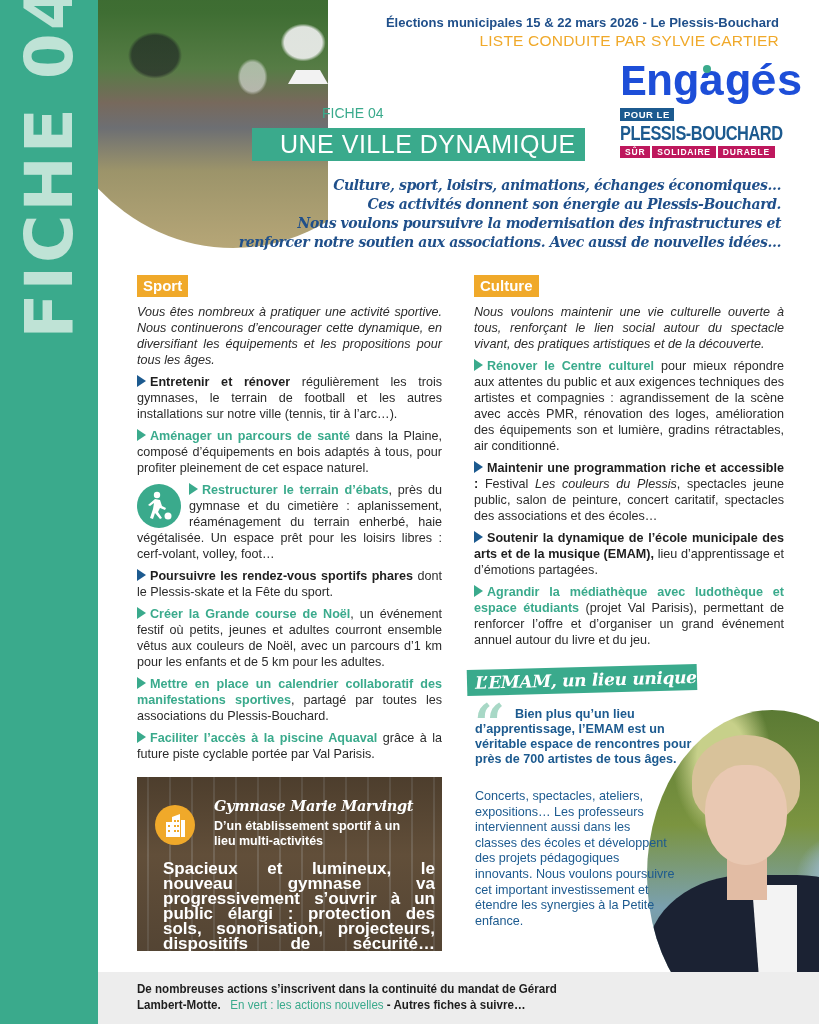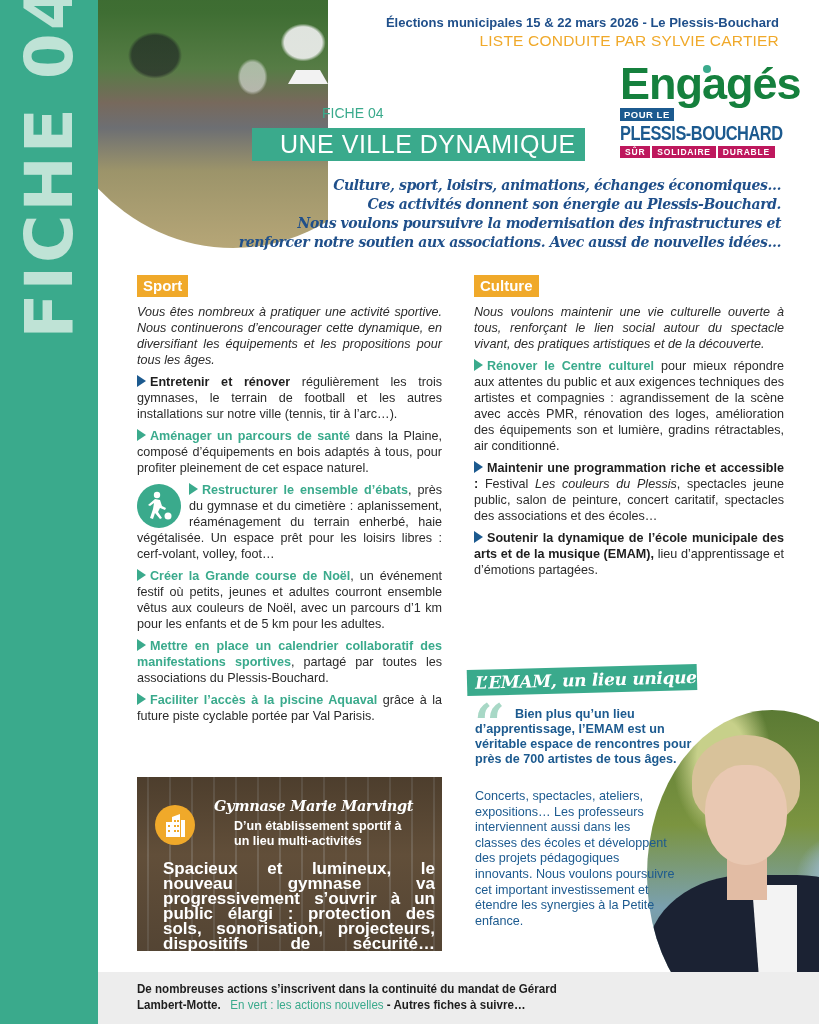--- a/index.html
+++ b/index.html
@@ -24,21 +24,21 @@
         linear-gradient(180deg, #2e5a28 0%, #3f6e33 45%, #567c45 58%, #77695c 66%, #6d6f73 72%, #9c946a 82%, #b6a677 100%);
     }
     .tent { position: absolute; left: 190px; top: 70px; width: 40px; height: 14px; background: #f2f2f2; clip-path: polygon(20% 0, 80% 0, 100% 100%, 0 100%); }
 
     
     .election { position: absolute; right: 40px; top: 15px; font-size: 13px; font-weight: bold; color: #1f4f8a; text-align: right; }
     .leader { position: absolute; right: 40px; top: 32px; font-size: 15.5px; font-weight: normal; color: #f0a92a; text-align: right; letter-spacing: 0.2px; }
 
     
     .logo { position: absolute; left: 620px; top: 64px; width: 162px; }
-    .logo-main { font-family: Liberation Sans, sans-serif; font-weight: bold; font-size: 45px; line-height: 40px; color: #15803d; letter-spacing: -1px; position: relative; }
+    .logo-main { font-family: Liberation Mono, monospace; font-weight: bold; font-size: 45px; line-height: 40px; color: #1d4ed8; letter-spacing: -1px; position: relative; }
     .logo-dot { position: absolute; left: 83px; top: 1px; width: 8px; height: 8px; border-radius: 50%; background: #3aaa8c; }
     .logo-pour { display: inline-block; background: #1c5a8f; color: #fff; font-size: 9.5px; font-weight: bold; padding: 1px 4px; margin-top: 2px; letter-spacing: 0.5px; }
     .logo-city { font-family: "Liberation Sans", sans-serif; font-weight: bold; font-size: 20px; color: #1c5a8f; letter-spacing: -0.6px; line-height: 22px; transform: scaleX(0.82); transform-origin: left; white-space: nowrap; }
     .logo-tags { display: flex; gap: 2px; margin-top: 2px; }
     .logo-tag { background: #be185d; color: #fff; font-size: 8.5px; font-weight: bold; padding: 1px 5px; letter-spacing: 0.8px; }
 
     
     .fiche-label { position: absolute; left: 322px; top: 105px; font-size: 14px; color: #3aaa8c; }
     .fiche-title { position: absolute; left: 252px; top: 128px; width: 333px; height: 33px; background: #3aaa8c; color: #fff; font-size: 25px; line-height: 33px; padding-left: 28px; letter-spacing: 0.5px; white-space: nowrap; }
 
@@ -64,21 +64,21 @@
     
     .gym { position: absolute; left: 137px; top: 777px; width: 305px; height: 174px; overflow: hidden;
       background:
         linear-gradient(180deg, rgba(60,45,30,0.78) 0%, rgba(80,60,40,0.7) 45%, rgba(70,55,40,0.8) 100%),
         repeating-linear-gradient(90deg, #8a7a62 0 10px, #c8c8c0 10px 12px, #8a7a62 12px 22px),
         #6b5a46;
     }
     .gym-icon { position: absolute; left: 18px; top: 28px; width: 40px; height: 40px; border-radius: 50%; background: #f0a92a; }
     .gym-icon svg { position: absolute; left: 9px; top: 8px; }
     .gym-title { position: absolute; left: 77px; top: 20px; font-family: "DejaVu Serif", serif; font-style: italic; font-weight: bold; font-size: 14.5px; color: #fff; letter-spacing: -0.3px; }
-    .gym-sub { position: absolute; left: 77px; top: 42px; width: 200px; font-size: 12.5px; line-height: 15px; color: #fff; font-weight: bold; padding-left: 20px; }
+    .gym-sub { position: absolute; left: 77px; top: 42px; width: 200px; font-size: 12.5px; line-height: 15px; color: #fff; font-weight: bold; }
     .gym-body { position: absolute; left: 10px; top: 84px; width: 288px; font-size: 17px; line-height: 15px; color: #fff; font-weight: bold; text-align: justify; padding-left: 16px; }
 
     
     .emam-title { position: absolute; left: 467px; top: 667px; width: 230px; height: 26px; background: #3aaa8c; transform: rotate(-1.5deg); color: #fff; font-family: "DejaVu Serif", serif; font-style: italic; font-weight: bold; font-size: 17px; line-height: 26px; padding-left: 8px; white-space: nowrap; letter-spacing: -0.3px; }
     .quote-mark { position: absolute; left: 474px; top: 697px; font-family: "DejaVu Serif", serif; font-weight: bold; font-size: 54px; line-height: 54px; color: #a8d8c6; }
     .emam-quote { position: absolute; left: 475px; top: 707px; width: 235px; font-size: 12.6px; line-height: 15px; font-weight: bold; color: #1c5a8f; text-indent: 40px; }
     .emam-body { position: absolute; left: 475px; top: 789px; width: 200px; font-size: 12.6px; line-height: 15.6px; color: #1c5a8f; }
 
     
     .portrait { position: absolute; left: 647px; top: 710px; width: 250px; height: 330px; border-radius: 50%; overflow: hidden;
@@ -139,21 +139,22 @@
   <p class="lead">Vous êtes nombreux à pratiquer une activité sportive. Nous continuerons d’encourager cette dynamique, en diversifiant les équipements et les propositions pour tous les âges.</p>
   <p class="item"><span class="arrow"></span><span class="b">Entretenir et rénover</span><span> régulièrement les trois gymnases, le terrain de football et les autres installations sur notre ville (tennis, tir à l’arc…).</span></p>
   <p class="item"><span class="arrow green"></span><span class="g">Aménager un parcours de santé</span><span> dans la Plaine, composé d’équipements en bois adaptés à tous, pour profiter pleinement de cet espace naturel.</span></p>
   <p class="item">
     <span class="ball-icon">
       <svg width="28" height="30" viewBox="0 0 28 30">
           <circle cx="12" cy="4" r="3.2" fill="#fff"></circle>
           <path d="M10 8 L15 9 L17 15 L21 17 L20 19 L15 17 L13 21 L17 27 L15 28 L10 22 L8 28 L5 27 L8 18 L9 12 L5 15 L3 14 Z" fill="#fff"></path>
           <circle cx="23" cy="25" r="3.5" fill="#fff"></circle>
         </svg>
-    </span><span class="arrow green"></span><span class="g">Restructurer le ensemble d’ébats</span><span>, près du gymnase et du cimetière : aplanissement, réaménagement du terrain enherbé, haie végétalisée. Un espace prêt pour les loisirs libres : cerf-volant, volley, foot…</span></p>
+    </span><span class="arrow green"></span><span class="g">Restructurer le terrain d’ébats</span><span>, près du gymnase et du cimetière : aplanissement, réaménagement du terrain enherbé, haie végétalisée. Un espace prêt pour les loisirs libres : cerf-volant, volley, foot…</span></p>
+  <p class="item"><span class="arrow"></span><span class="b">Poursuivre les rendez-vous sportifs phares</span><span> dont le Plessis-skate et la Fête du sport.</span></p>
   <p class="item"><span class="arrow green"></span><span class="g">Créer la Grande course de Noël</span><span>, un événement festif où petits, jeunes et adultes courront ensemble vêtus aux couleurs de Noël, avec un parcours d’1 km pour les enfants et de 5 km pour les adultes.</span></p>
   <p class="item"><span class="arrow green"></span><span class="g">Mettre en place un calendrier collaboratif des manifestations sportives</span><span>, partagé par toutes les associations du Plessis-Bouchard.</span></p>
   <p class="item"><span class="arrow green"></span><span class="g">Faciliter l’accès à la piscine Aquaval</span><span> grâce à la future piste cyclable portée par Val Parisis.</span></p>
 </div>
 
 <div class="gym">
   <div class="gym-icon">
     <svg width="22" height="24" viewBox="0 0 22 24">
         <path d="M2 24 V9 H8 V4 L16 1 V24 Z" fill="#fff"></path>
         <g fill="#f0a92a">
@@ -173,20 +174,21 @@
   <div class="gym-sub">D’un établissement sportif à un lieu multi-activités</div>
   <div class="gym-body">Spacieux et lumineux, le nouveau gymnase va progressivement s’ouvrir à un public élargi : protection des sols, sonorisation, projecteurs, dispositifs de sécurité… L’objectif : pouvoir y accueillir le Forum des associations et d’autres événements, y compris culturels.</div>
 </div>
 
 <div class="col col-right">
   <div class="sec-tag">Culture</div>
   <p class="lead">Nous voulons maintenir une vie culturelle ouverte à tous, renforçant le lien social autour du spectacle vivant, des pratiques artistiques et de la découverte.</p>
   <p class="item"><span class="arrow green"></span><span class="g">Rénover le Centre culturel</span><span> pour mieux répondre aux attentes du public et aux exigences techniques des artistes et compagnies : agrandissement de la scène avec accès PMR, rénovation des loges, amélioration des équipements son et lumière, gradins rétractables, air conditionné.</span></p>
   <p class="item"><span class="arrow"></span><span class="b">Maintenir une programmation riche et accessible :</span><span> Festival </span><span class="it">Les couleurs du Plessis</span><span>, spectacles jeune public, salon de peinture, concert caritatif, spectacles des associations et des écoles…</span></p>
   <p class="item"><span class="arrow"></span><span class="b">Soutenir la dynamique de l’école municipale des arts et de la musique (EMAM),</span><span> lieu d’apprentissage et d’émotions partagées.</span></p>
+  <p class="item"><span class="arrow green"></span><span class="g">Agrandir la médiathèque avec ludothèque et espace étudiants</span><span> (projet Val Parisis), permettant de renforcer l’offre et d’organiser un grand événement annuel autour du livre et du jeu.</span></p>
 </div>
 
 <div class="portrait">
   <div class="p-jacket"></div>
   <div class="p-shirt"></div>
   <div class="p-neck"></div>
   <div class="p-hair"></div>
   <div class="p-face"></div>
 </div>
 

